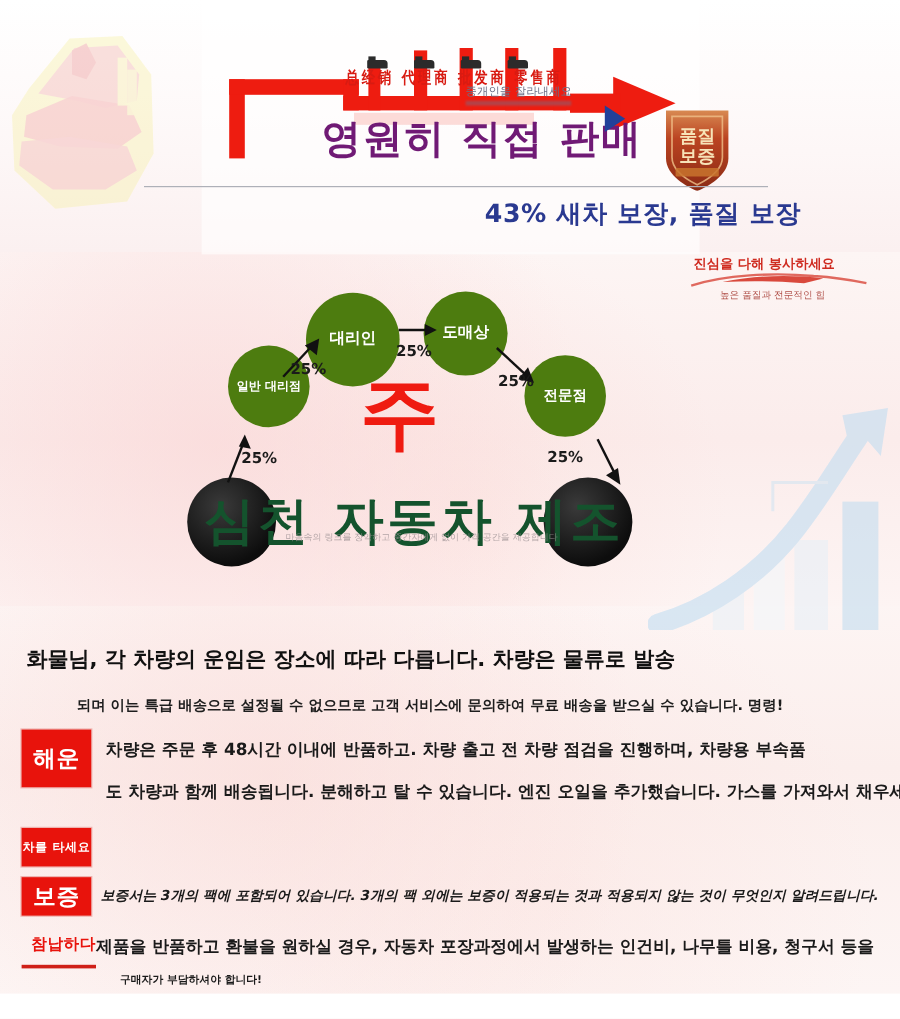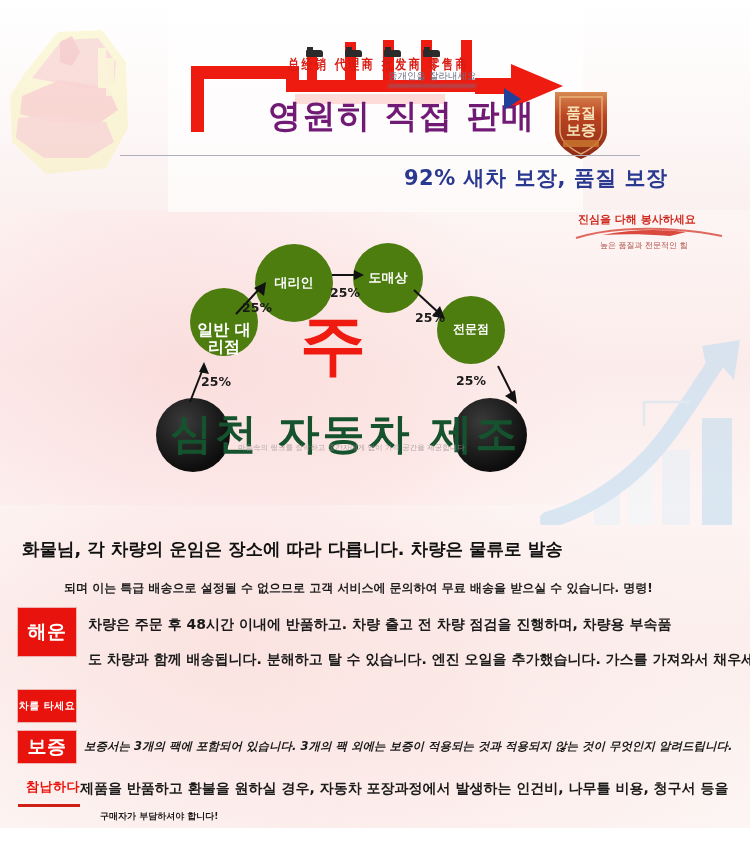--- a/index.html
+++ b/index.html
@@ -379,32 +379,32 @@
       </linearGradient>
     </defs>
     <path d="M4,4 H56 V44 C56,58 38,68 30,71 C22,68 4,58 4,44 Z" fill="url(#shieldGrad)"></path>
     <path d="M9,9 H51 V43 C51,55 36,63 30,66 C24,63 9,55 9,43 Z" fill="none" stroke="#f0c08a" stroke-width="1.4" opacity="0.8"></path>
     <text x="30" y="30" text-anchor="middle" font-size="15" font-weight="bold" fill="#f7e3b8" font-family="DejaVu Sans, sans-serif">품질</text>
     <text x="30" y="47" text-anchor="middle" font-size="15" font-weight="bold" fill="#f7e3b8" font-family="DejaVu Sans, sans-serif">보증</text>
     <rect x="12" y="52" width="36" height="7" rx="1" fill="#c8742e" opacity="0.85"></rect>
   </svg>
 
   <div class="divider"></div>
-  <div class="headline-sub">92% 새차 보장, 품질 보장</div>
+  <div class="headline-sub">43% 새차 보장, 품질 보장</div>
 
   <div class="stamp">
     <div class="stamp-line1">진심을 다해 봉사하세요</div>
     <svg class="stamp-swoosh" viewBox="0 0 150 13">
       <path d="M2,11 C30,2 70,0 104,3 C120,4 134,6 148,9" stroke="#d63a2c" stroke-width="2" fill="none" opacity="0.75"></path>
       <path d="M28,8 C58,2 86,2 112,5 L96,9 C70,7 50,7 28,8 Z" fill="#d22a1c" opacity="0.85"></path>
     </svg>
     <div class="stamp-line2">높은 품질과 전문적인 힘</div>
   </div>
 
-  <div class="node" style="left:190px; top:288px; width:68px; height:68px; font-size:16px;align-items:flex-end;">
+  <div class="node" style="left:190px; top:288px; width:68px; height:68px; font-size:10px;">
     <span>일반 대리점</span>
   </div>
   <div class="node" style="left:255px; top:244px; width:78px; height:78px; font-size:13px;">
     <span>대리인</span>
   </div>
   <div class="node" style="left:353px; top:243px; width:70px; height:70px; font-size:13px;">
     <span>도매상</span>
   </div>
   <div class="node" style="left:437px; top:296px; width:68px; height:68px; font-size:12px;">
     <span>전문점</span>

